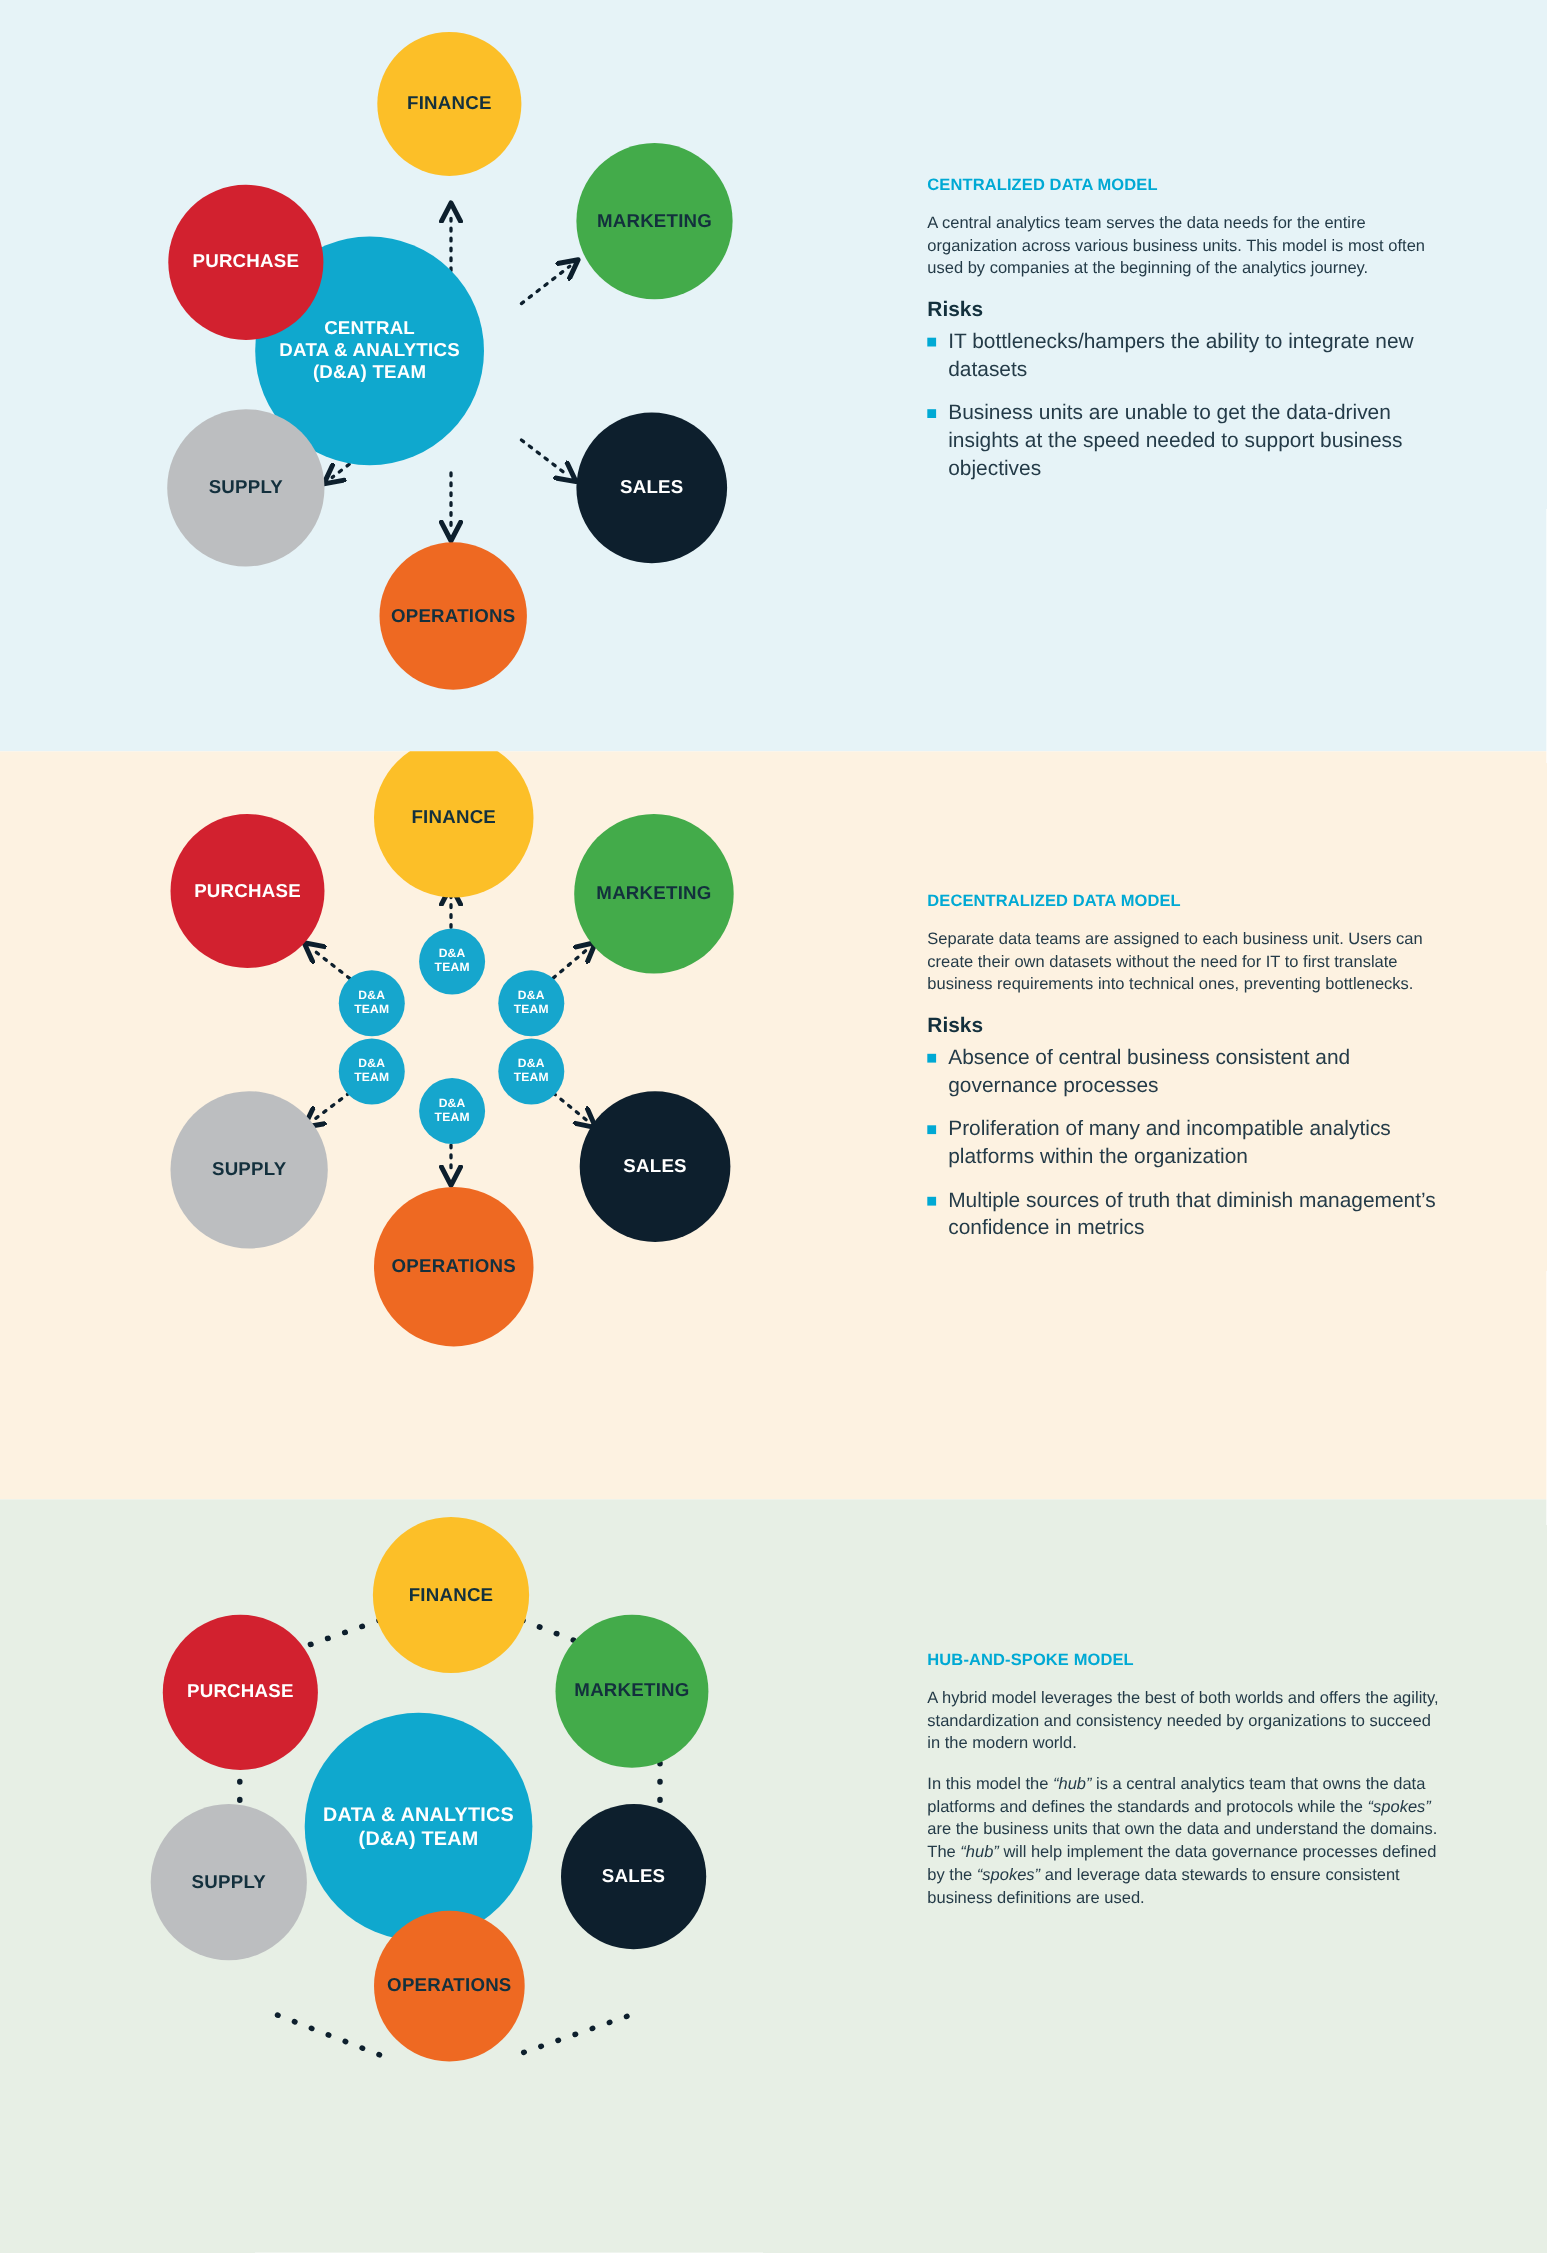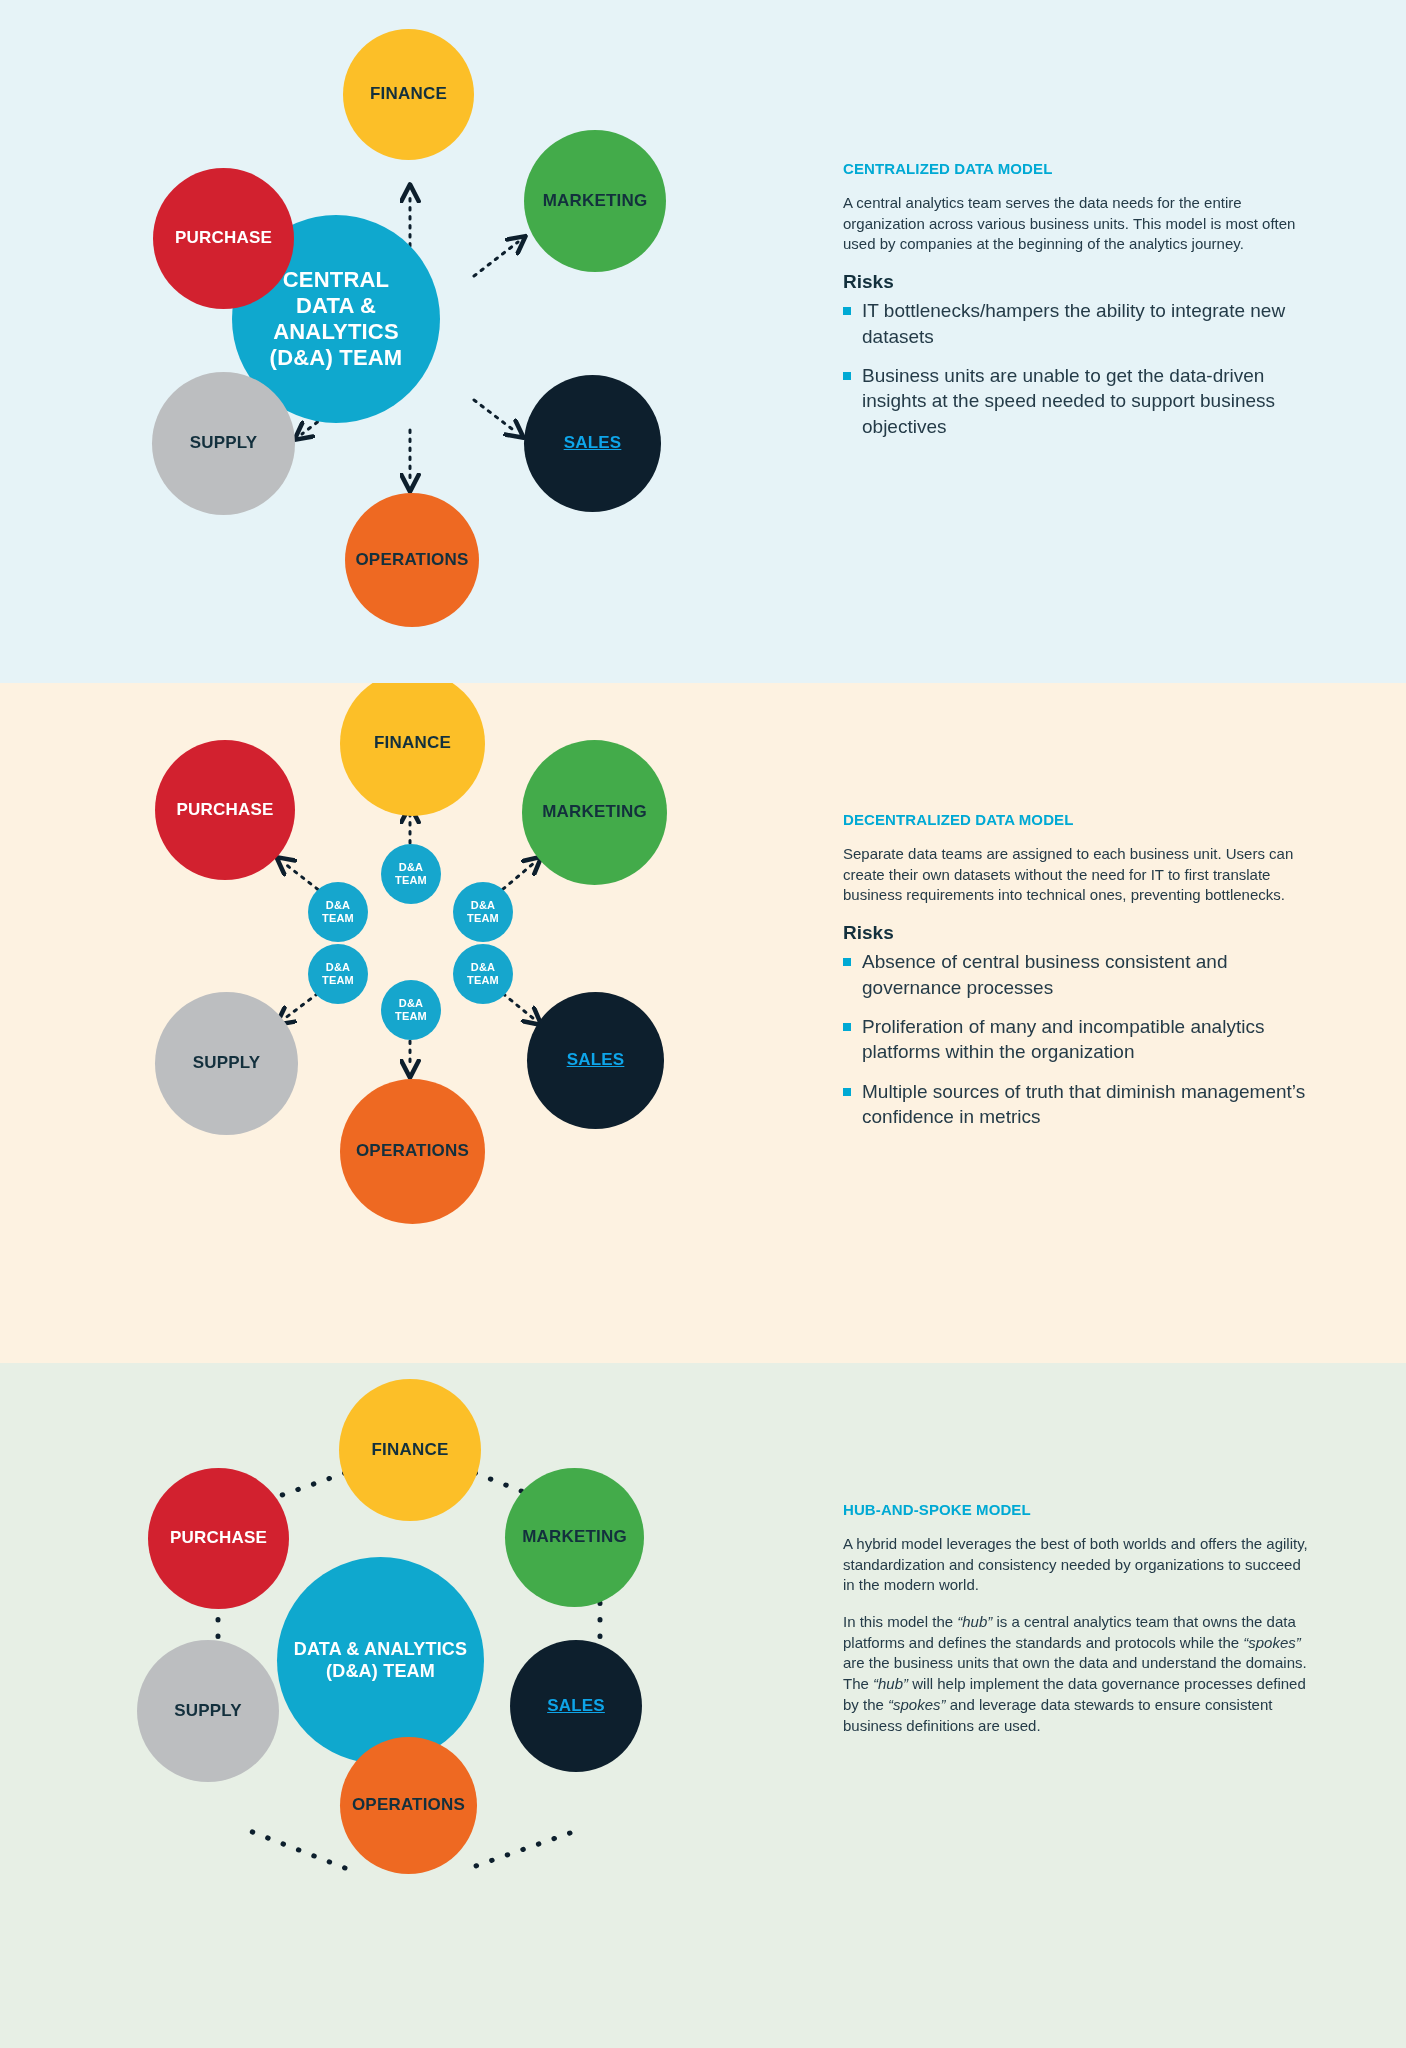--- a/index.html
+++ b/index.html
@@ -30,21 +30,21 @@
     text-align:center;
     font-weight:bold;
     letter-spacing:0.2px;
     line-height:1.18;
     box-sizing:border-box;
   }
   .node span{display:block;padding:0 4px;}
 
   .n-finance   {background:#fcbf28;color:#13303d;}
   .n-marketing {background:#43ab4a;color:#13303d;}
-  .n-sales     {background:#0d1f2d;color:#0ea5e9;text-decoration:underline;}
+  .n-sales     {background:#0d1f2d;color:#ffffff;}
   .n-operations{background:#ee6922;color:#13303d;}
   .n-supply    {background:#bcbec0;color:#13303d;align-items:center;}
   .n-purchase  {background:#d2212f;color:#ffffff;text-align:right;}
   .n-hub       {background:#0fa8ce;color:#ffffff;}
   .n-dateam    {background:#16a6cd;color:#ffffff;}
 
   
   .panel{
     position:absolute;
     left:843px;
@@ -114,21 +114,21 @@
         <g stroke="#0d1f2d" stroke-width="3" stroke-dasharray="2.5,6.5" stroke-linecap="round" fill="none" marker-end="url(#ah1)">
           <line x1="410" y1="246" x2="410" y2="194"></line>
           <line x1="346" y1="276" x2="300" y2="240"></line>
           <line x1="346" y1="400" x2="302" y2="434"></line>
           <line x1="474" y1="276" x2="518" y2="242"></line>
           <line x1="474" y1="400" x2="516" y2="432"></line>
           <line x1="410" y1="430" x2="410" y2="482"></line>
         </g>
       </svg>
 
-      <div class="node n-hub" style="left:232px;top:215px;width:208px;height:208px;font-size:22px;">
+      <div class="node n-hub" style="left:232px;top:215px;width:208px;height:208px;font-size:17px;">
         <span style="white-space:pre-line;">CENTRAL
 DATA &amp; ANALYTICS
 (D&amp;A) TEAM</span>
       </div>
 
       <div class="node n-finance" style="left:343px;top:29px;width:131px;height:131px;font-size:17px;">
         <span>FINANCE</span>
       </div>
 
       <div class="node n-marketing" style="left:524px;top:130px;width:142px;height:142px;font-size:17px;">

